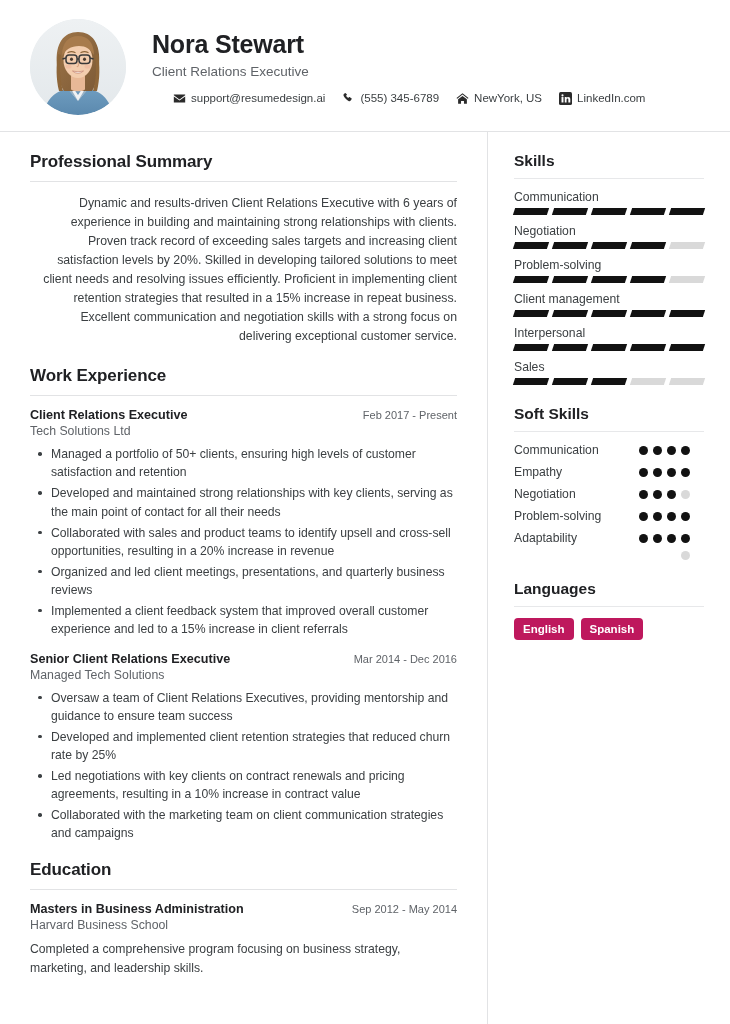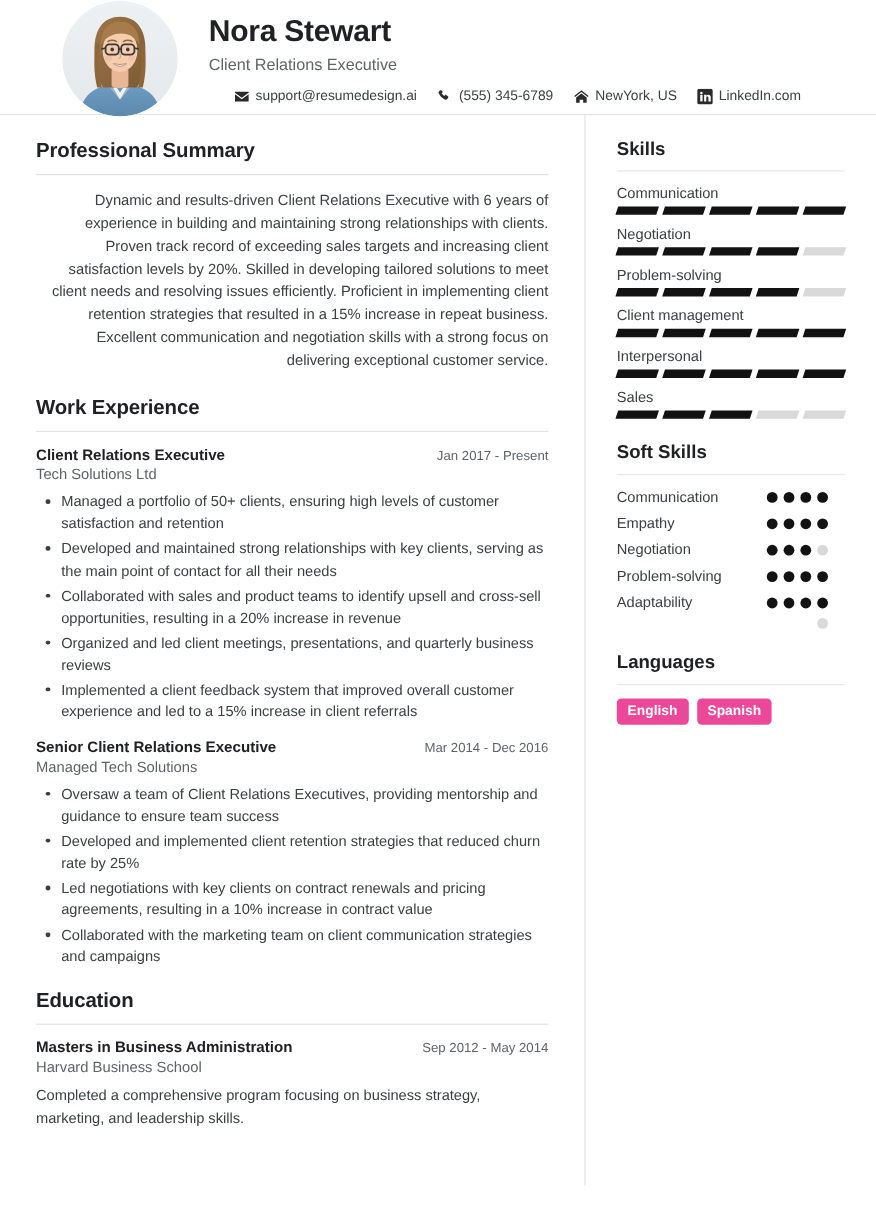--- a/index.html
+++ b/index.html
@@ -18,23 +18,23 @@
     height: 1024px;
     position: relative;
     background: #ffffff;
     overflow: hidden;
   }
 
   
   .header {
     display: flex;
     align-items: center;
-    padding: 18px 22px 16px 38px;
+    padding: 18px 22px 16px 16px;
     border-bottom: 1px solid #e2e3e5;
-    height: 96px;
+    height: 132px;
   }
 
   .avatar-wrap {
     width: 96px;
     height: 96px;
     flex: 0 0 96px;
     border-radius: 50%;
     overflow: hidden;
     margin-left: 14px;
     margin-right: 26px;
@@ -254,21 +254,21 @@
     margin-right: 14px;
     margin-top: -2px;
   }
 
   .soft-extra .dot { width: 9px; height: 9px; }
 
   
   .lang-row { display: flex; gap: 7px; flex-wrap: wrap; }
 
   .lang-chip {
-    background: #ec4899;
+    background: #be185d;
     color: #ffffff;
     font-size: 11.5px;
     font-weight: 700;
     padding: 4px 9px;
     border-radius: 4px;
     line-height: 1.25;
   }
 
   .mt20 { margin-top: 20px; }
   .mt18 { margin-top: 18px; }
@@ -403,21 +403,21 @@
         <div class="summary-text">Dynamic and results-driven Client Relations Executive with 6 years of experience in building and maintaining strong relationships with clients. Proven track record of exceeding sales targets and increasing client satisfaction levels by 20%. Skilled in developing tailored solutions to meet client needs and resolving issues efficiently. Proficient in implementing client retention strategies that resulted in a 15% increase in repeat business. Excellent communication and negotiation skills with a strong focus on delivering exceptional customer service.</div>
       </div>
 
       <div class="section mt20">
         <div class="section-title">Work Experience</div>
         <div class="section-rule"></div>
         <div id="experience-list">
             <div class="entry">
               <div class="entry-head">
                 <div class="entry-role">Client Relations Executive</div>
-                <div class="entry-date">Jan 2017 - Present</div>
+                <div class="entry-date">Feb 2017 - Present</div>
               </div>
               <div class="entry-org">Tech Solutions Ltd</div>
               <ul class="bullets">
                 <li>Managed a portfolio of 50+ clients, ensuring high levels of customer satisfaction and retention</li>
                 <li>Developed and maintained strong relationships with key clients, serving as the main point of contact for all their needs</li>
                 <li>Collaborated with sales and product teams to identify upsell and cross-sell opportunities, resulting in a 20% increase in revenue</li>
                 <li>Organized and led client meetings, presentations, and quarterly business reviews</li>
                 <li>Implemented a client feedback system that improved overall customer experience and led to a 15% increase in client referrals</li>
               </ul>
             </div>

